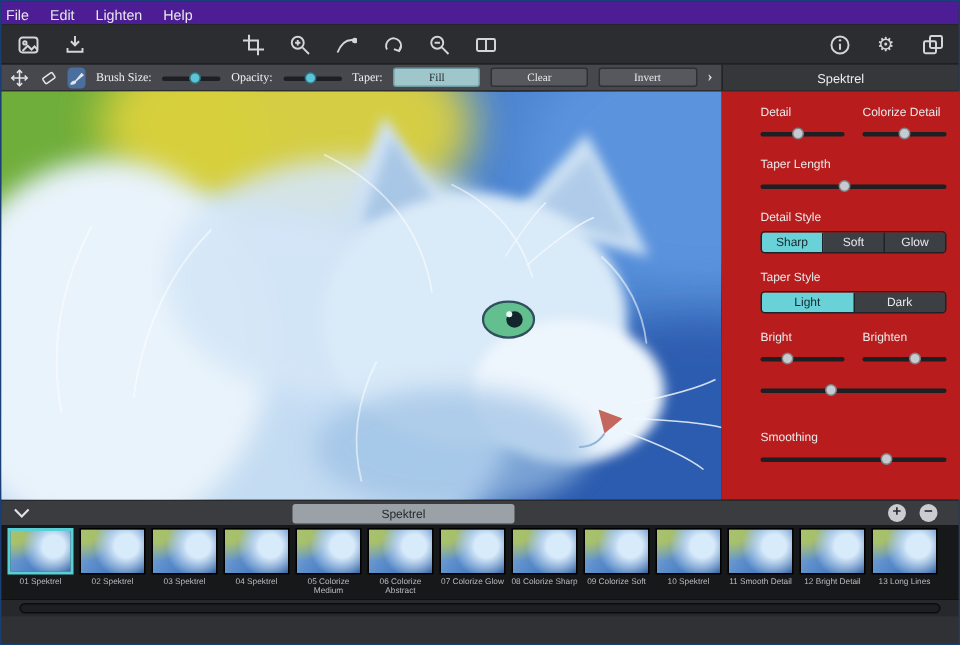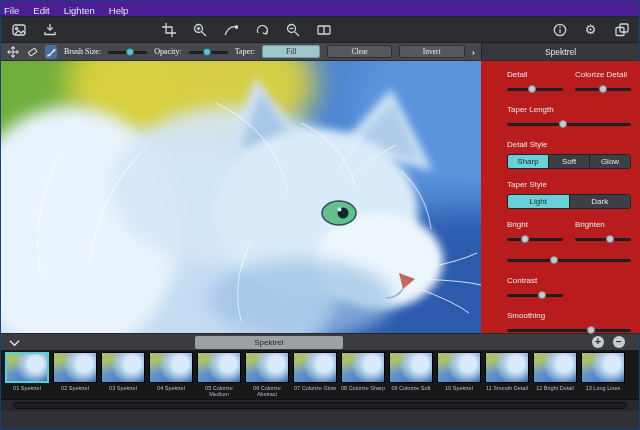--- a/index.html
+++ b/index.html
@@ -340,27 +340,20 @@
       </div>
 
       <div class="prow">
         <div class="slider" style="--val: 38%;">
           <div class="track"></div>
             <div class="thumb"></div>
         </div>
       </div>
 
       <div class="prow two-col">
-        <div>
-          <span class="plabel">Contrast</span>
-          <div class="slider" style="--val: 62%;">
-            <div class="track"></div>
-              <div class="thumb"></div>
-          </div>
-        </div>
       </div>
 
       <div class="prow">
         <span class="plabel">Smoothing</span>
         <div class="slider" style="--val: 68%;">
           <div class="track"></div>
             <div class="thumb"></div>
         </div>
       </div>
 

